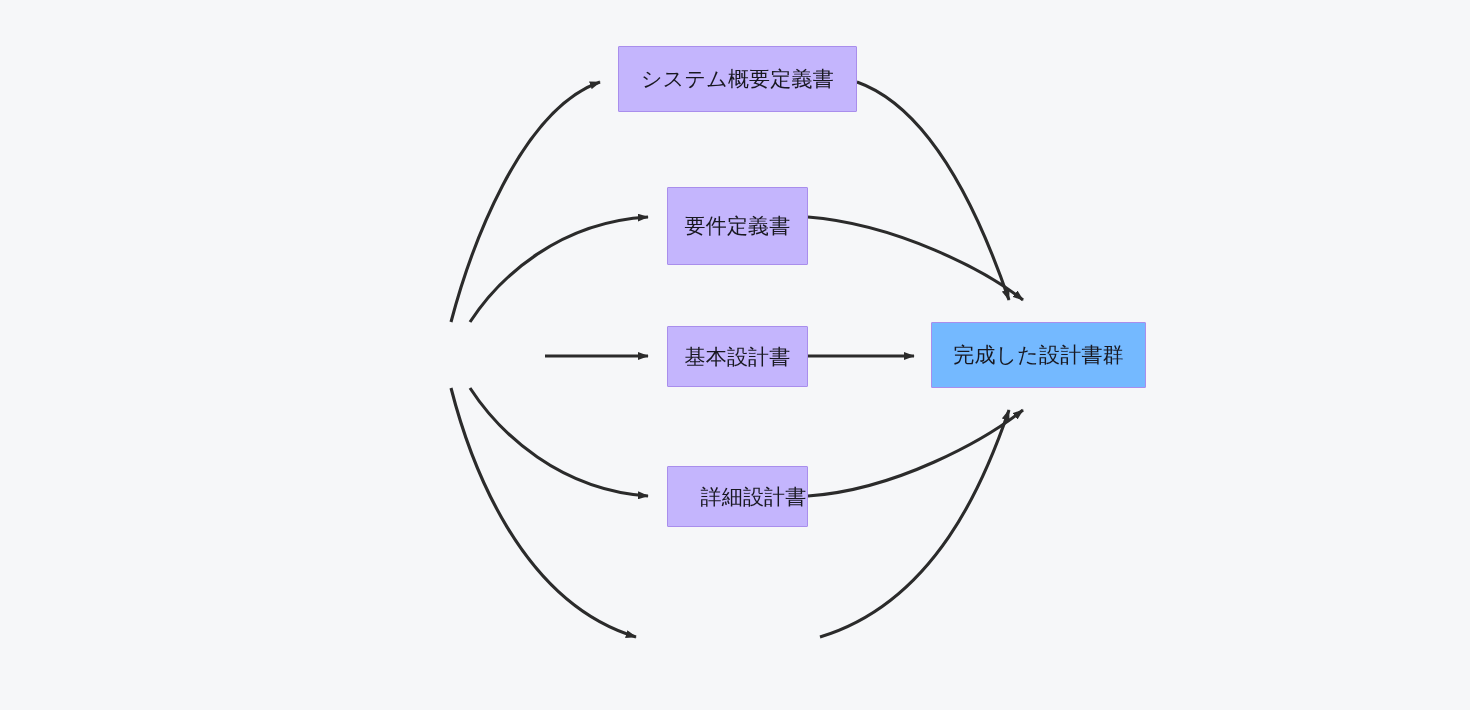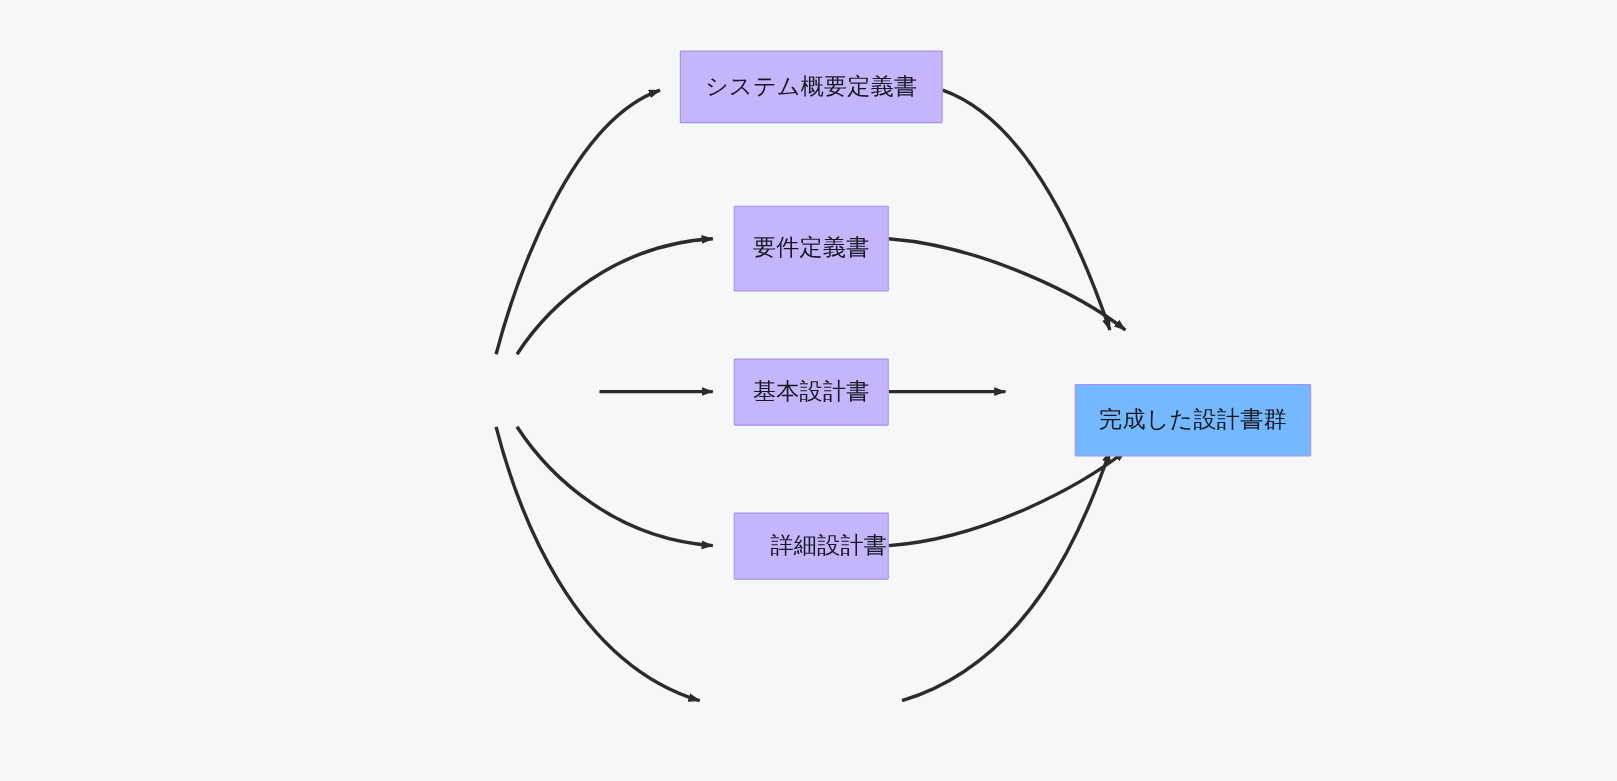--- a/index.html
+++ b/index.html
@@ -101,17 +101,17 @@
 
   <div class="node doc" style="left:667px; top:326px; width:141px; height:61px;">
     <span class="node-label">基本設計書</span>
   </div>
 
   <div class="node doc" style="left:667px; top:466px; width:141px; height:61px;padding-left:32px;">
     <span class="node-label">詳細設計書</span>
   </div>
 
 
-  <div class="node result" style="left:977px; top:322px; width:215px; height:66px;margin-top:27px;">
+  <div class="node result" style="left:931px; top:322px; width:215px; height:66px;">
     <span class="node-label">完成した設計書群</span>
   </div>
 
 </div>
 
 </body></html>

